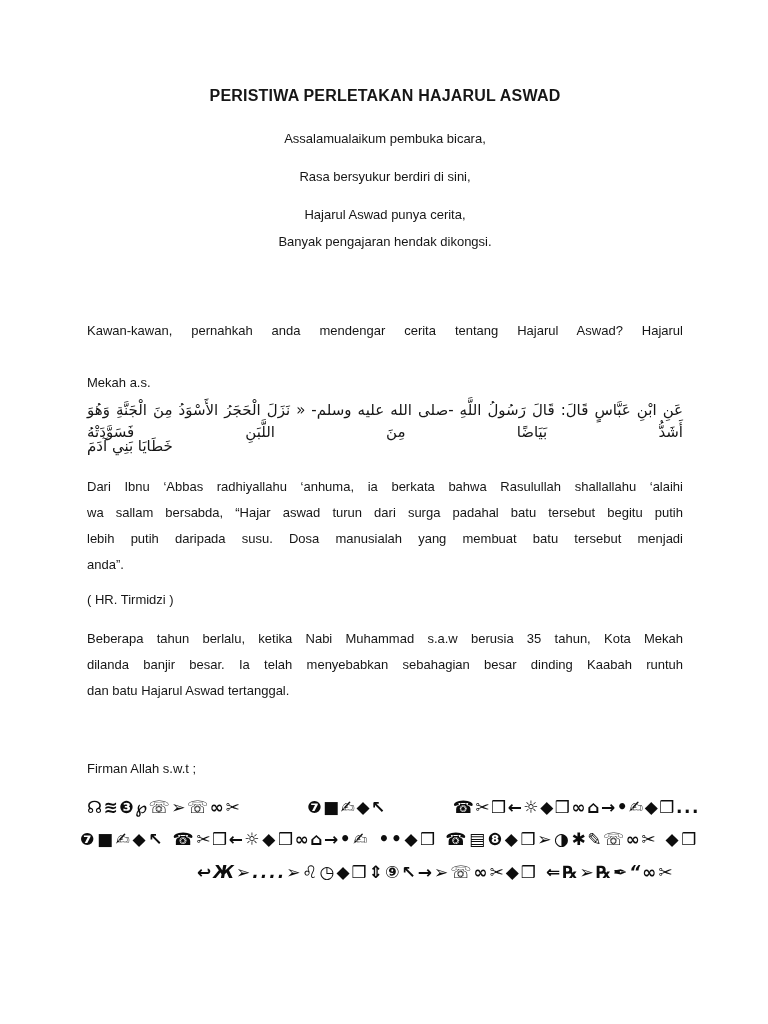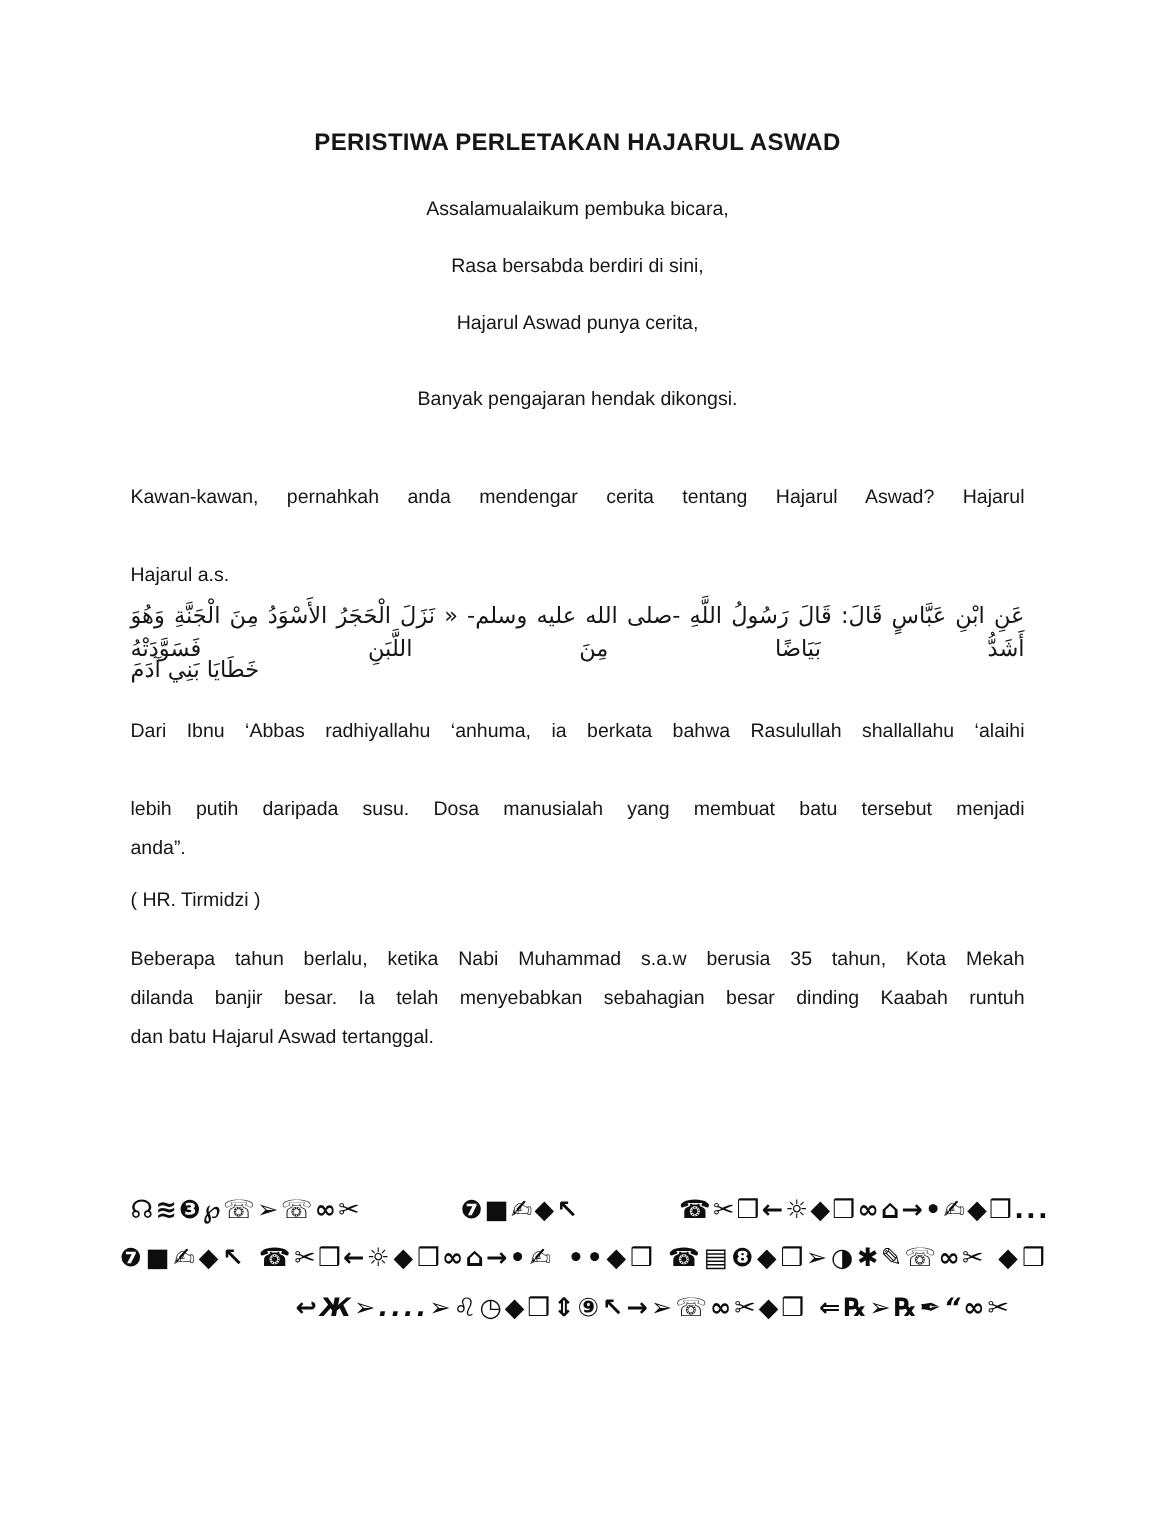--- a/index.html
+++ b/index.html
@@ -63,40 +63,42 @@
   .sym3 { left: 197px; width: 510px; letter-spacing: 2px; font-style: italic; }
 </style>
 </head>
 <body>
 
 <div class="page">
 
   <div class="tl center title" style="top:86px">PERISTIWA PERLETAKAN HAJARUL ASWAD</div>
 
   <div class="tl center" style="top:129px">Assalamualaikum pembuka bicara,</div>
-  <div class="tl center" style="top:167px">Rasa bersabda berdiri di sini,</div>
+  <div class="tl center" style="top:167px">Rasa bersyukur berdiri di sini,</div>
   <div class="tl center" style="top:205px">Hajarul Aswad punya cerita,</div>
-  <div class="tl center" style="top:256px">Banyak pengajaran hendak dikongsi.</div>
+  <div class="tl center" style="top:232px">Banyak pengajaran hendak dikongsi.</div>
 
   <div class="tl j" style="top:321px">Kawan-kawan, pernahkah anda mendengar cerita tentang Hajarul Aswad? Hajarul</div>
-  <div class="tl" style="top:373px">Hajarul a.s.</div>
+  <div class="tl" style="top:373px">Mekah a.s.</div>
 
   <div class="tl ar j" dir="rtl" style="top:399px">عَنِ ابْنِ عَبَّاسٍ قَالَ: قَالَ رَسُولُ اللَّهِ -صلى الله عليه وسلم- « نَزَلَ الْحَجَرُ الأَسْوَدُ مِنَ الْجَنَّةِ وَهُوَ أَشَدُّ بَيَاضًا مِنَ اللَّبَنِ فَسَوَّدَتْهُ</div>
   <div class="tl ar ar-last" dir="rtl" style="top:435px">خَطَايَا بَنِي آدَمَ</div>
 
   <div class="tl j" style="top:477px">Dari Ibnu ‘Abbas radhiyallahu ‘anhuma, ia berkata bahwa Rasulullah shallallahu ‘alaihi</div>
+  <div class="tl j" style="top:503px">wa sallam bersabda, “Hajar aswad turun dari surga padahal batu tersebut begitu putih</div>
   <div class="tl j" style="top:529px">lebih putih daripada susu. Dosa manusialah yang membuat batu tersebut menjadi</div>
   <div class="tl" style="top:555px">anda”.</div>
 
   <div class="tl" style="top:590px">( HR. Tirmidzi )</div>
 
   <div class="tl j" style="top:629px">Beberapa tahun berlalu, ketika Nabi Muhammad s.a.w berusia 35 tahun, Kota Mekah</div>
   <div class="tl j" style="top:655px">dilanda banjir besar. Ia telah menyebabkan sebahagian besar dinding Kaabah runtuh</div>
   <div class="tl" style="top:681px">dan batu Hajarul Aswad tertanggal.</div>
 
+  <div class="tl" style="top:759px">Firman Allah s.w.t ;</div>
 
   <div class="tl sym sym-row" style="top:796px">
     <span>☊≋❸℘☏➢☏∞✂</span>
     <span>❼■✍◆↖</span>
     <span>☎✂❒←☼◆❒∞⌂→•✍◆❒...</span>
   </div>
 
   <div class="tl sym sym2 j" style="top:828px">❼■✍◆↖ ☎✂❒←☼◆❒∞⌂→•✍ ••◆❒ ☎▤❽◆❒➢◑✱✎☏∞✂ ◆❒</div>
 
   <div class="tl sym sym3" style="top:861px">↩Ж➢....➢♌◷◆❒⇕⑨↖→➢☏∞✂◆❒ ⇐℞➢℞✒“∞✂</div>

